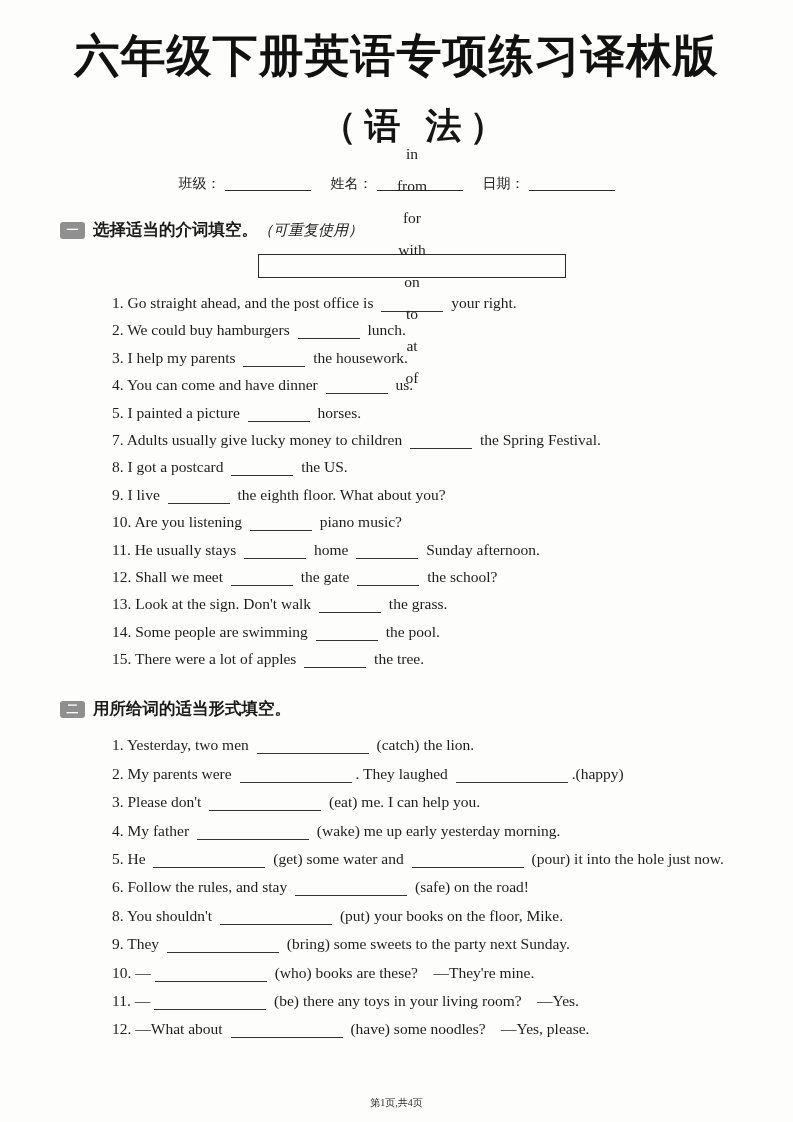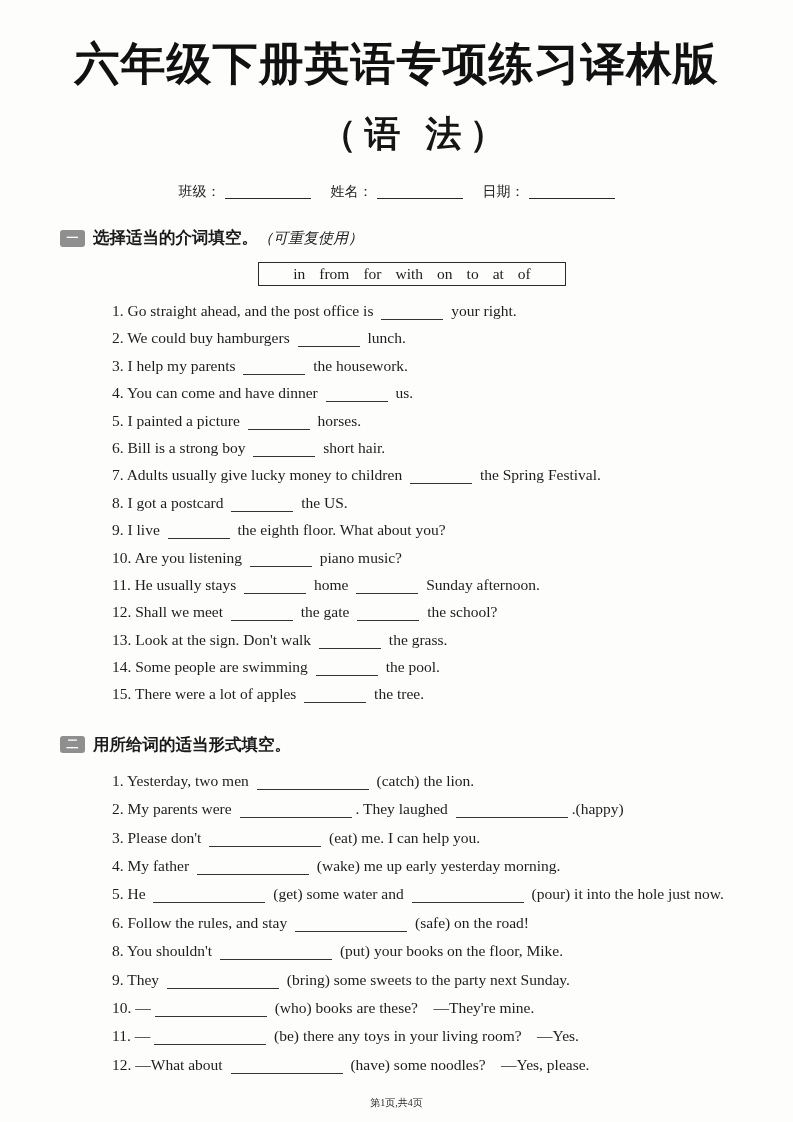--- a/index.html
+++ b/index.html
@@ -3,21 +3,21 @@
 <meta charset="utf-8">
 <style>
   html,body{margin:0;padding:0;background:#e8e8e8;}
   .page{
     width:793px;height:1122px;background:#fdfdfc;margin:0 auto;
     font-family:"Liberation Serif","DejaVu Serif",serif;color:#1f1f1f;
     position:relative;overflow:hidden;box-sizing:border-box;
   }
   .title{
     text-align:center;font-size:45px;font-weight:700;margin:0;
-    padding-top:34px;letter-spacing:1px;color:#111;
+    padding-top:26px;letter-spacing:1px;color:#111;
   }
   .subtitle{
     text-align:center;font-size:36px;font-weight:700;margin:16px 0 0;
     letter-spacing:8px;color:#151515;padding-left:41px;
   }
   .fields{text-align:center;margin-top:24px;font-size:14px;color:#222;}
   .fgroup{white-space:nowrap;margin:0 10px;}
   .fline{
     display:inline-block;width:86px;height:2px;border-bottom:1.6px solid #2a2a2a;
     vertical-align:-3px;margin-left:4px;
@@ -33,21 +33,21 @@
     display:inline-flex;align-items:center;justify-content:center;
     font-size:12px;font-weight:700;margin-right:8px;flex:0 0 auto;
   }
   .sec-note{
     font-weight:400;font-style:italic;font-size:15px;
     font-family:"Liberation Serif","DejaVu Serif",serif;color:#222;
   }
   .word-bank{
     box-sizing:border-box;width:308px;height:24px;margin:13px 0 0 258px;
     border:1.5px solid #2b2b2b;display:flex;align-items:center;justify-content:center;
-    gap:14px;font-size:15.5px;color:#1d1d1d;
+    gap:14px;font-size:15.5px;color:#1d1d1d;flex-direction:column;
   }
   .items{margin:11px 0 0 112px;font-size:15.5px;color:#1d1d1d;}
   .sec1 .items .item{height:27.4px;line-height:27.4px;white-space:nowrap;}
   .sec2 .items .item{height:28.4px;line-height:28.4px;white-space:nowrap;}
   .blank{
     display:inline-block;height:2px;border-bottom:1.3px solid #333;
     vertical-align:-4px;margin:0 4px;
   }
   .sec1 .blank{width:62px;}
   .sec2 .blank{width:112px;}
@@ -81,21 +81,20 @@
         <span>to</span>
         <span>at</span>
         <span>of</span>
       </div>
     <div class="items">
         <div class="item">1. Go straight ahead, and the post office is <span class="blank"></span> your right.</div>
         <div class="item">2. We could buy hamburgers <span class="blank"></span> lunch.</div>
         <div class="item">3. I help my parents <span class="blank"></span> the housework.</div>
         <div class="item">4. You can come and have dinner <span class="blank"></span> us.</div>
         <div class="item">5. I painted a picture <span class="blank"></span> horses.</div>
-        <div class="item">6. Bill is a strong boy <span class="blank"></span> short hair.</div>
         <div class="item">7. Adults usually give lucky money to children <span class="blank"></span> the Spring Festival.</div>
         <div class="item">8. I got a postcard <span class="blank"></span> the US.</div>
         <div class="item">9. I live <span class="blank"></span> the eighth floor. What about you?</div>
         <div class="item">10. Are you listening <span class="blank"></span> piano music?</div>
         <div class="item">11. He usually stays <span class="blank"></span> home <span class="blank"></span> Sunday afternoon.</div>
         <div class="item">12. Shall we meet <span class="blank"></span> the gate <span class="blank"></span> the school?</div>
         <div class="item">13. Look at the sign. Don't walk <span class="blank"></span> the grass.</div>
         <div class="item">14. Some people are swimming <span class="blank"></span> the pool.</div>
         <div class="item">15. There were a lot of apples <span class="blank"></span> the tree.</div>
       </div>

